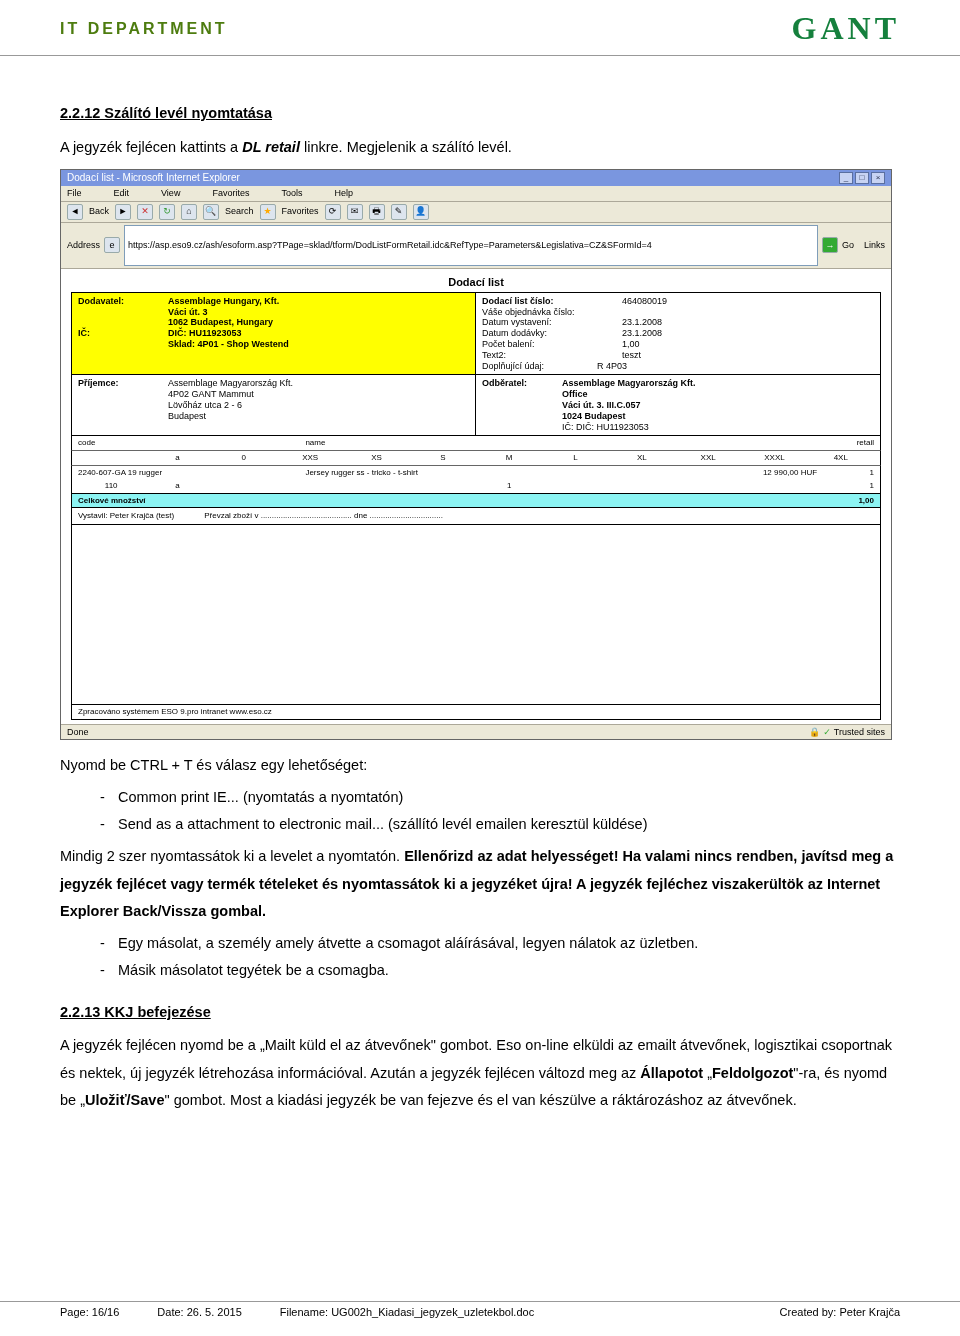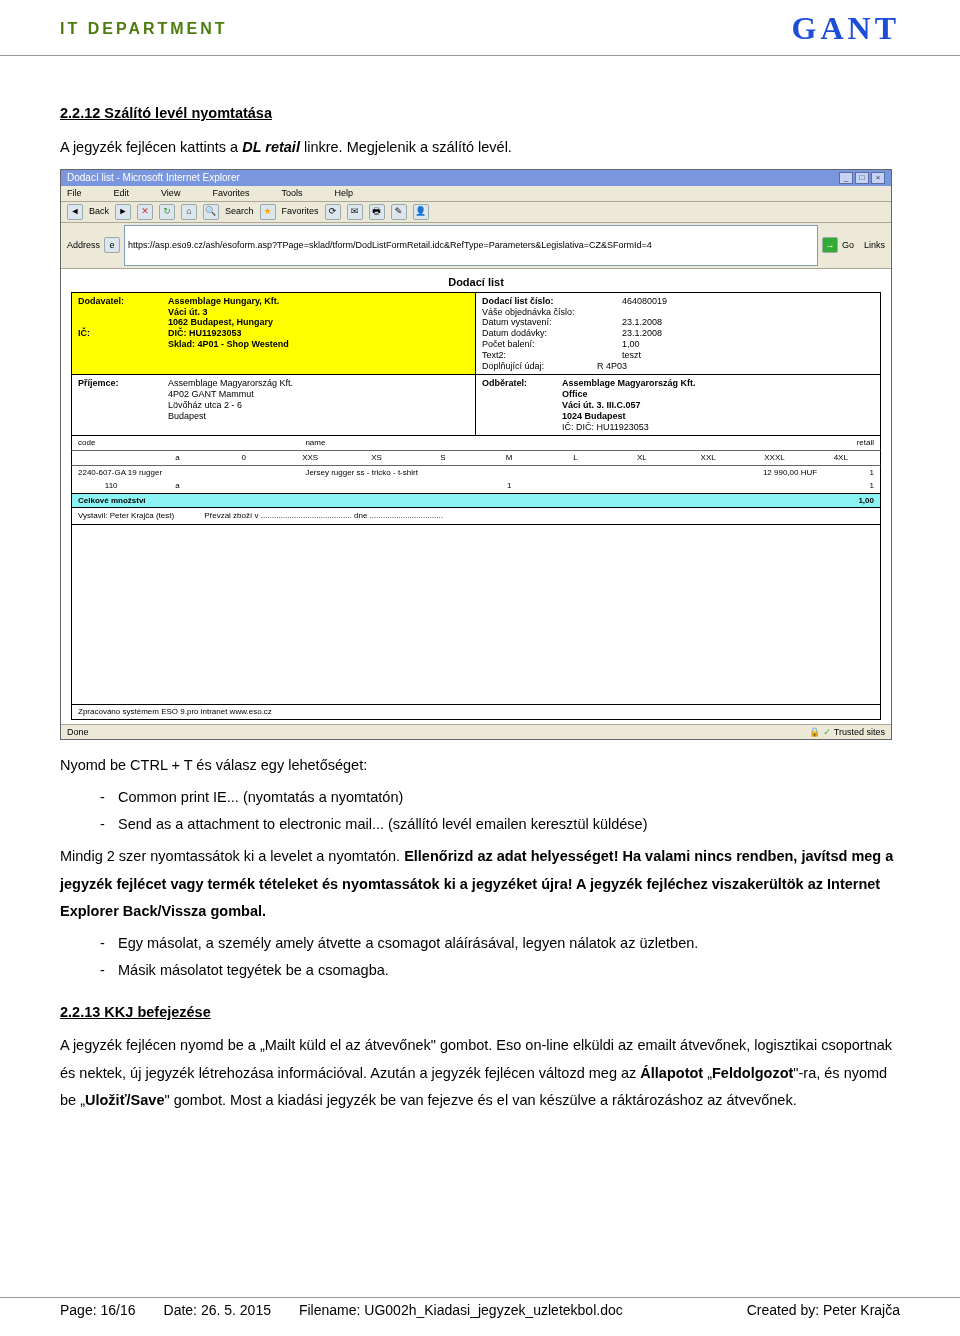--- a/index.html
+++ b/index.html
@@ -22,21 +22,21 @@
     font-size: 16px;
     font-weight: bold;
     letter-spacing: 3px;
     color: #4d7c0f;
   }
   .logo {
     font-family: Georgia, serif;
     font-size: 32px;
     font-weight: bold;
     letter-spacing: 4px;
-    color: #1d4ed8;
+    color: #15803d;
     margin-left: 44px;
   }
   .content {
     padding: 30px 60px 0 60px;
     font-size: 14.5px;
     line-height: 1.9;
   }
   .section-title {
     font-weight: bold;
     margin: 14px 0 6px 0;
@@ -195,23 +195,23 @@
     font-size: 9px;
   }
   .trusted { display: flex; align-items: center; gap: 3px; }
   .page-footer {
     position: absolute;
     bottom: 18px;
     left: 0;
     right: 0;
     border-top: 1px solid #999;
     padding: 4px 60px 0 60px;
-    font-size: 14px;
-    display: flex;
-    gap: 28px;
+    font-size: 11px;
+    display: flex;
+    gap: 38px;
   }
   .page-footer .seg { white-space: nowrap; }
   .page-footer .growseg { flex: 1; }
 </style>
 </head>
 <body>
 
 <div class="page-header">
   <div class="dept">IT DEPARTMENT</div>
   <div class="logo">GANT</div>

